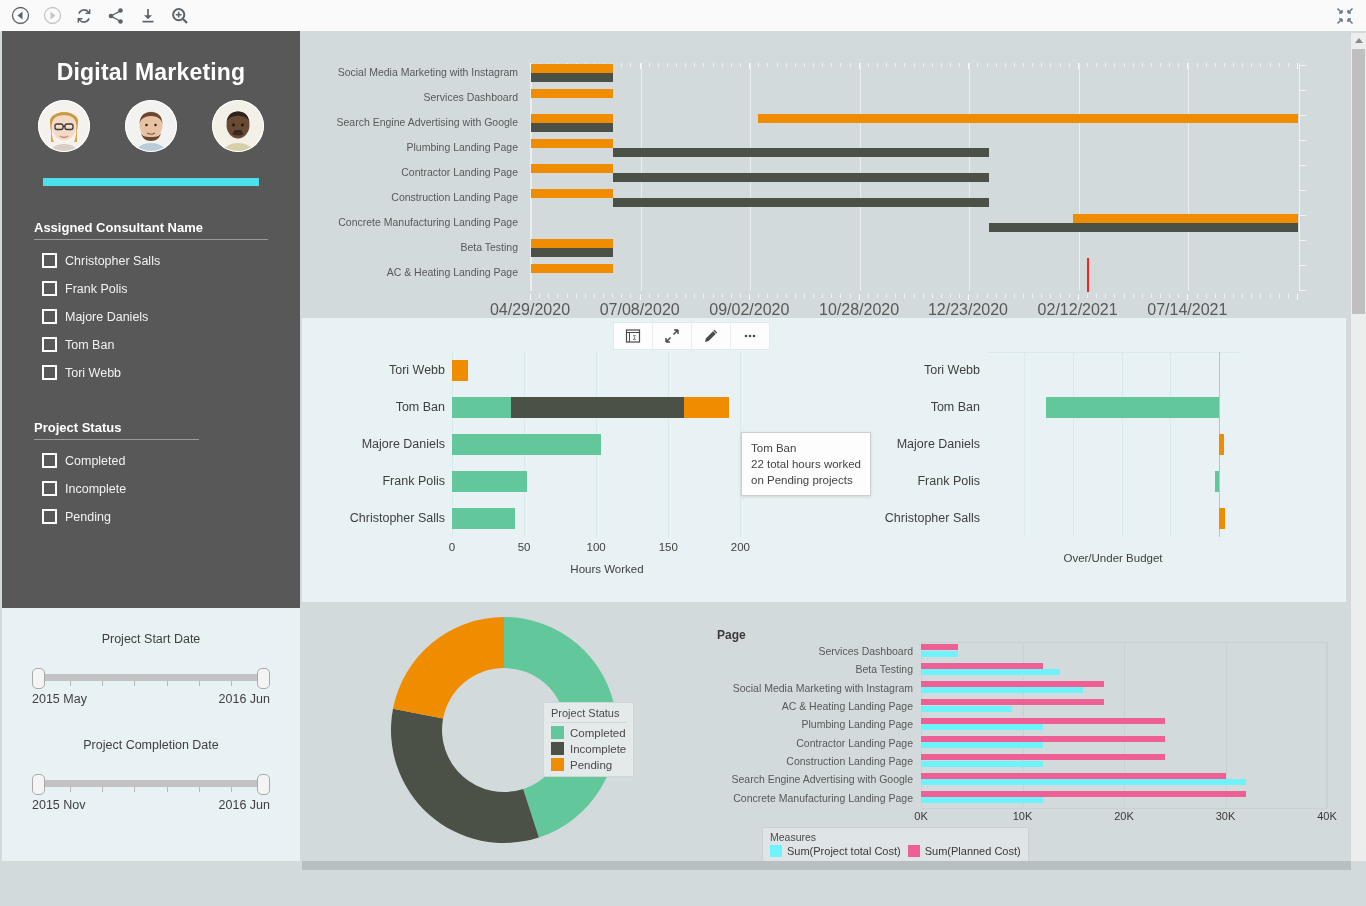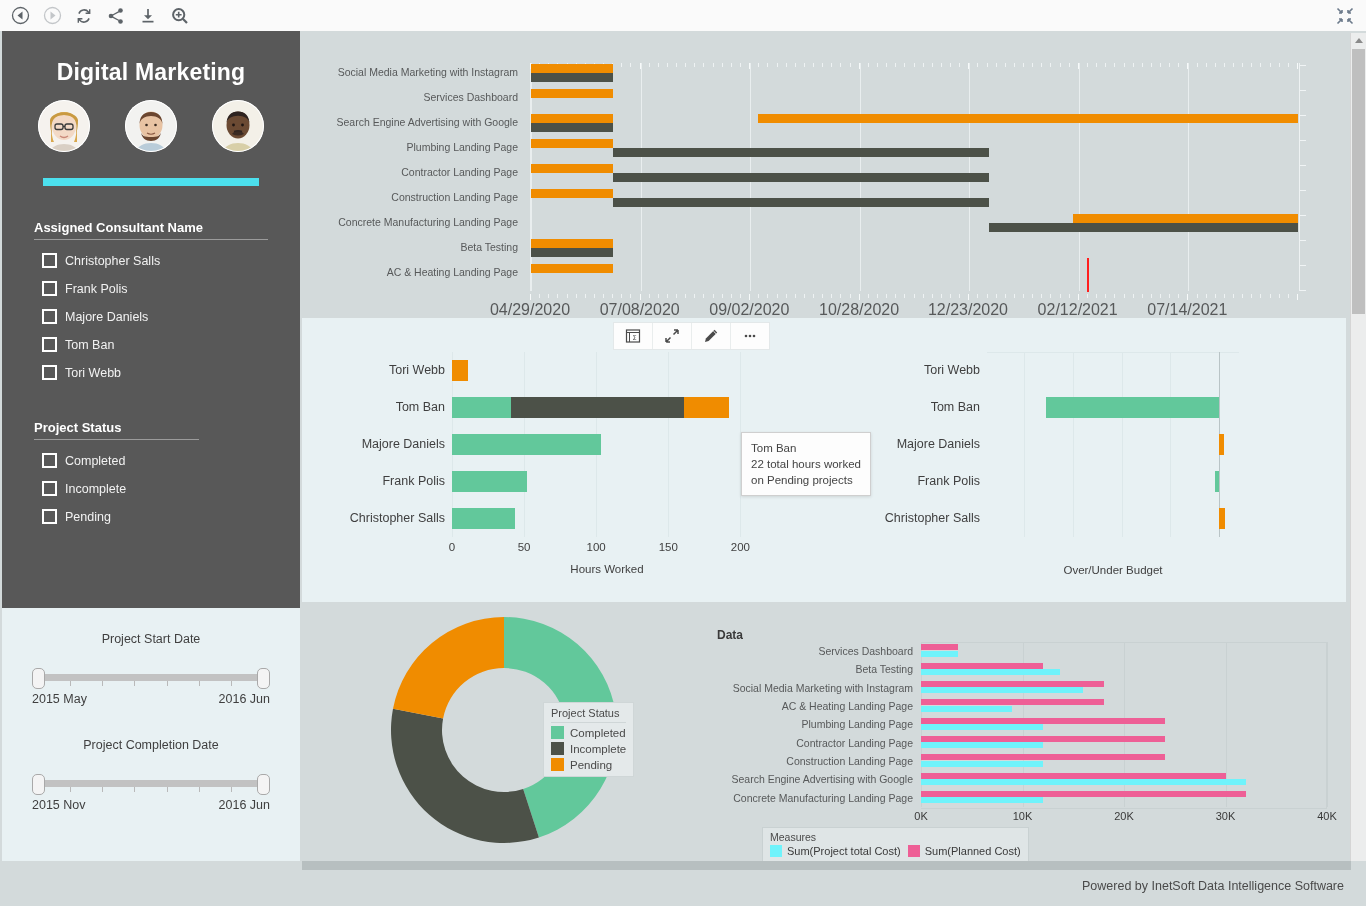--- a/index.html
+++ b/index.html
@@ -682,21 +682,21 @@
           <div class="hb-seg" style="background: rgb(240, 140, 0); left: 387.427px; width: 4.64854px;"></div>
         </div>
         <div class="hb-row" style="top: 111px;">
           <div class="hb-label" style="left: 0px; width: 155px;">Frank Polis</div>
           <div class="hb-seg" style="background: rgb(98, 200, 155); left: 383.023px; width: 4.40388px;"></div>
         </div>
         <div class="hb-row" style="top: 148px;">
           <div class="hb-label" style="left: 0px; width: 155px;">Christopher Salls</div>
           <div class="hb-seg" style="background: rgb(240, 140, 0); left: 387.427px; width: 5.62718px;"></div>
         </div>
-        <div class="hb-xtitle" style="left: 155px; top: 212px; width: 252px;">Over/Under Budget</div>
+        <div class="hb-xtitle" style="left: 155px; top: 200px; width: 252px;">Over/Under Budget</div>
       </div>
   </div>
 
   <div class="tooltip">
     <div>Tom Ban</div>
     <div>22 total hours worked</div>
     <div>on  Pending projects</div>
   </div>
 
   <div class="bottom">
@@ -716,21 +716,21 @@
           <span class="dl-sw" style="background:#4c5148"></span>
           <span class="dl-text">Incomplete</span>
         </div>
         <div class="dl-item">
           <span class="dl-sw" style="background:#f08c00"></span>
           <span class="dl-text">Pending</span>
         </div>
       </div>
     </div>
 
-    <div class="chart-title">Data</div>
+    <div class="chart-title">Page</div>
     <div class="grouped" id="grouped-chart">
         <div class="gb-frame"></div>
         <div class="gb-grid" style="left: 204px;"></div>
         <div class="gb-grid" style="left: 305.5px;"></div>
         <div class="gb-grid" style="left: 407px;"></div>
         <div class="gb-grid" style="left: 508.5px;"></div>
         <div class="gb-grid" style="left: 610px;"></div>
         <div class="gb-row" style="top: 0px; height: 18.3333px;">
           <div class="gb-label" style="line-height: 18.3333px;">Services Dashboard</div>
           <div class="gb-bar planned" style="left: 204px; width: 36.54px; top: 2.2px;"></div>
@@ -803,17 +803,14 @@
   <div class="vscroll">
     <div class="vs-up">
         <div class="tri-up"></div>
       </div>
     <div class="vs-thumb"></div>
   </div>
   <div class="hscroll">
     <div class="hs-thumb"></div>
   </div>
 
-  <div class="footer">
-    <div class="footer-text">Powered by InetSoft Data Intelligence Software</div>
-  </div>
 
 </div>
 
 </body></html>

